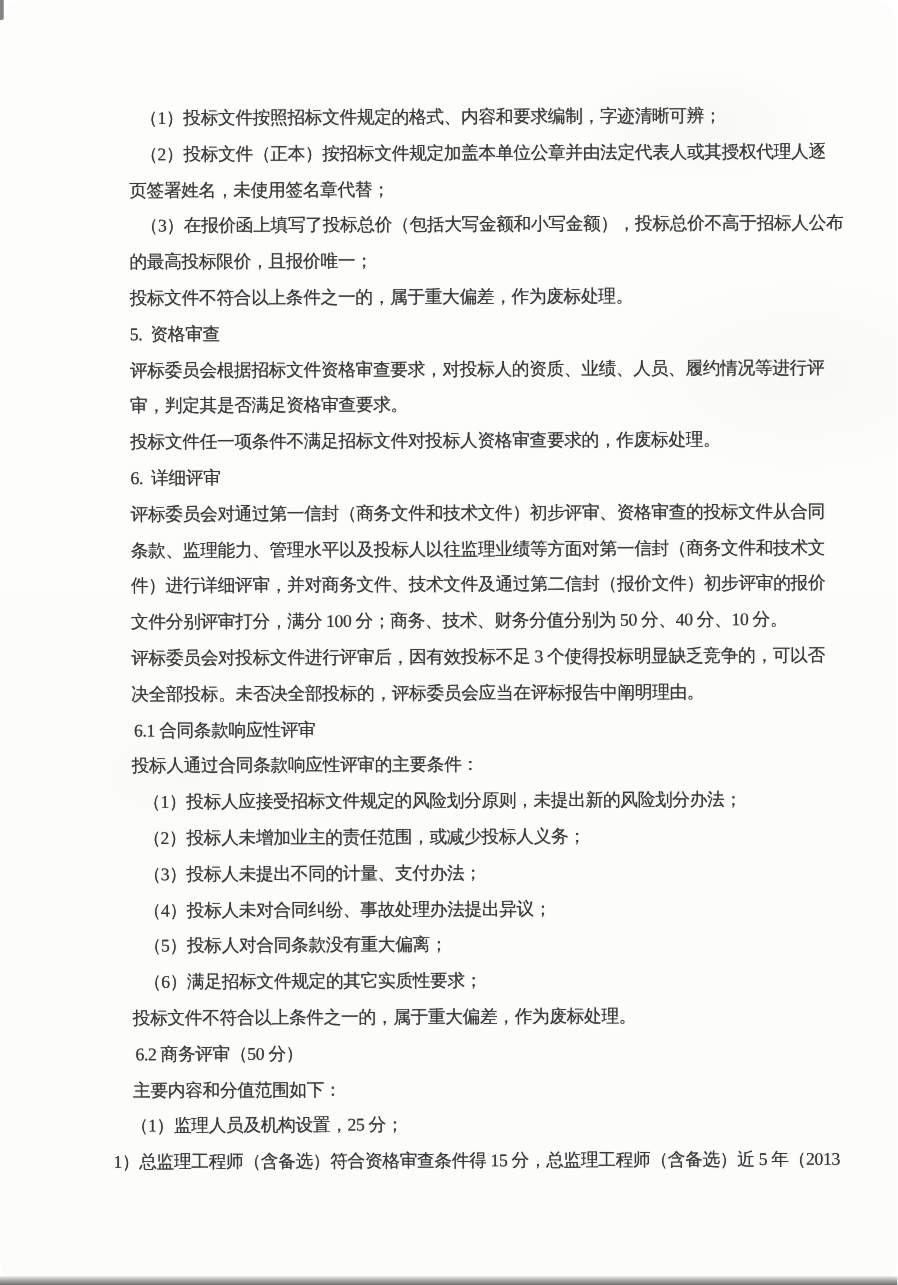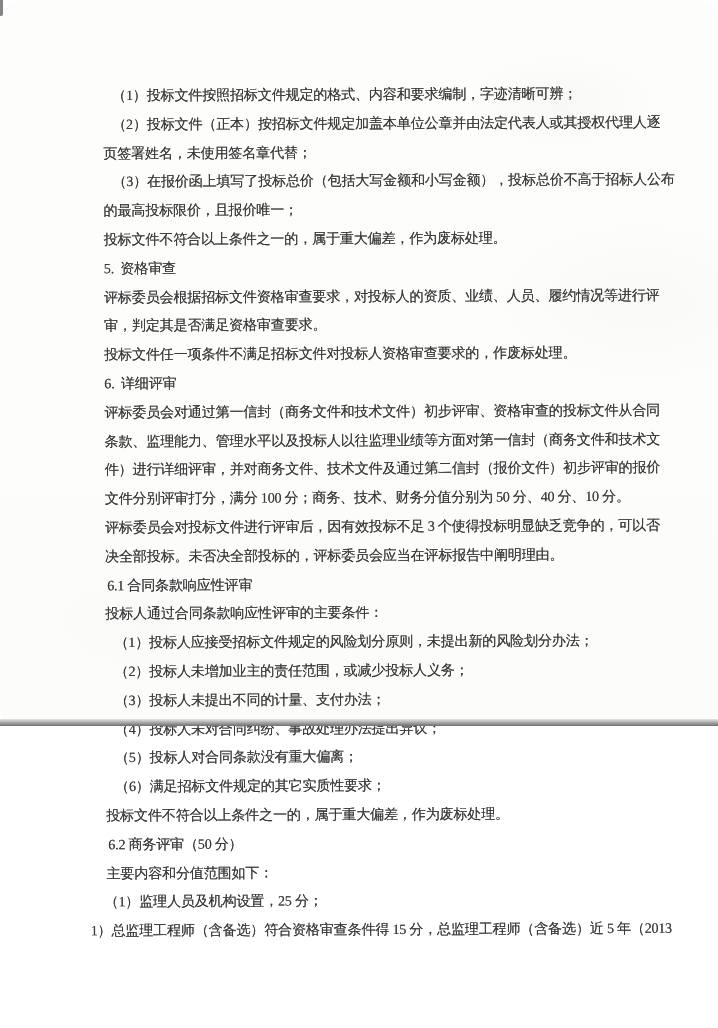--- a/index.html
+++ b/index.html
@@ -2,21 +2,21 @@
 <html><head>
 <meta charset="utf-8">
 <style>
   html,body{margin:0;padding:0;}
   body{
     width:718px;height:1028px;overflow:hidden;
     background:#ffffff;
     font-family:"Liberation Serif","DejaVu Serif",serif;
   }
   .page{
-    position:relative;width:718px;height:726px;
+    position:relative;width:718px;height:1028px;
     background:
       radial-gradient(220px 120px at 640px 300px, rgba(0,0,0,0.015), rgba(0,0,0,0) 70%),
       radial-gradient(180px 90px at 150px 620px, rgba(0,0,0,0.012), rgba(0,0,0,0) 70%),
       radial-gradient(140px 70px at 560px 100px, rgba(0,0,0,0.02), rgba(0,0,0,0) 70%),
       linear-gradient(#fdfdfc,#fcfcfb);
     color:#3a3a3a;
     border-radius:20px;
   }
   .textblock{
     position:absolute;left:103px;top:80px;width:560px;

